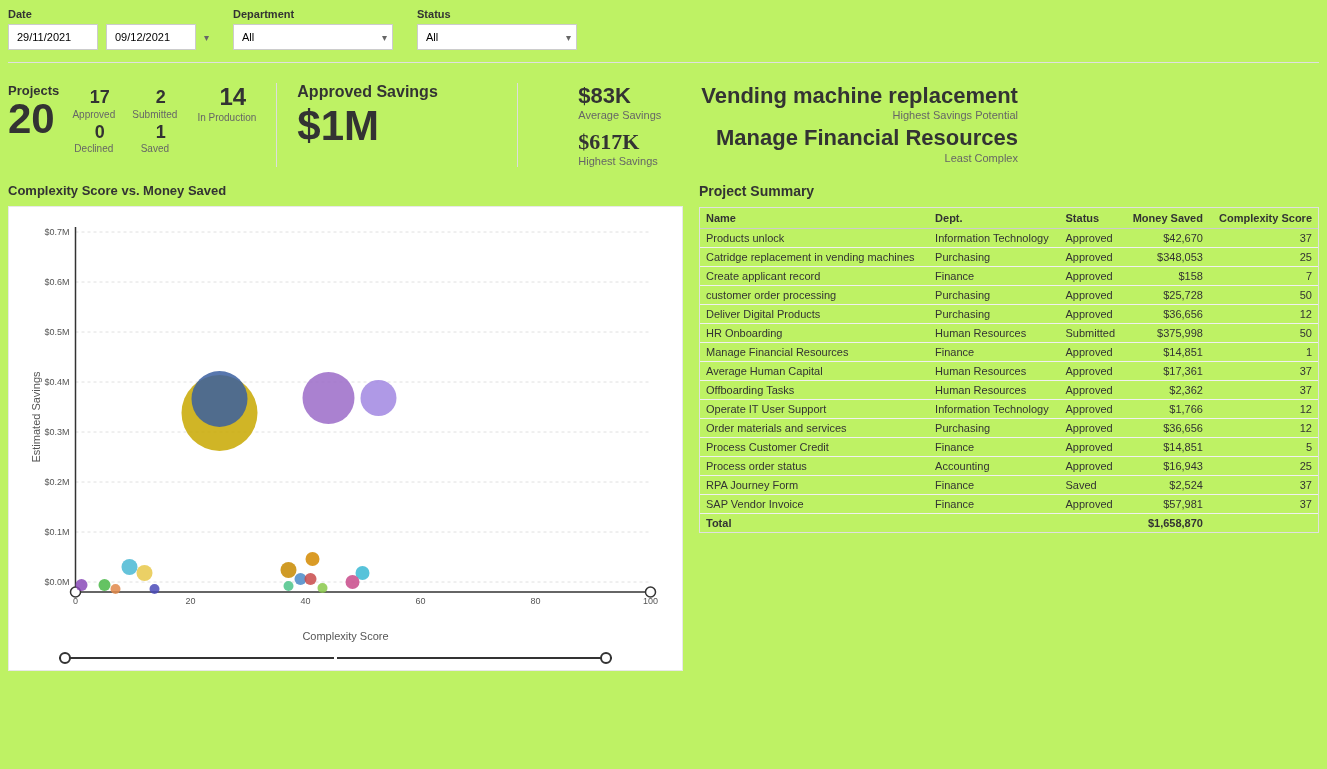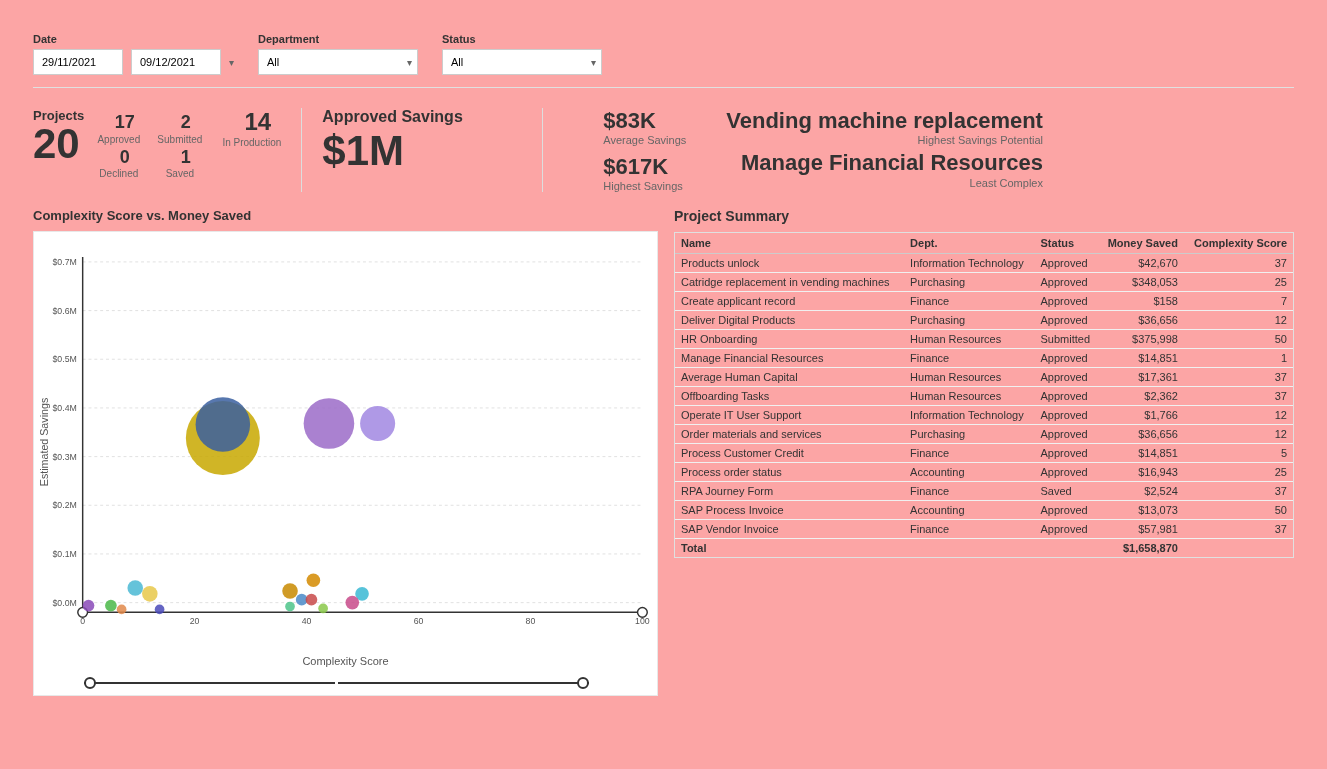--- a/index.html
+++ b/index.html
@@ -1,17 +1,17 @@
 <!DOCTYPE html>
 <html><head>
   <meta charset="utf-8">
   <style>
     * { box-sizing: border-box; margin: 0; padding: 0; }
     body { font-family: 'Segoe UI', Arial, sans-serif; background: #f3f3f3; color: #333; font-size: 12px; }
-    .dashboard { background: #fca5a5; width: 1327px; min-height: 769px; padding: 33px; }
+    .dashboard { background: #bef264; width: 1327px; min-height: 769px; padding: 8px; }
 
     
     .filters { display: flex; gap: 24px; align-items: flex-end; margin-bottom: 20px; padding-bottom: 12px; border-bottom: 1px solid #e0e0e0; }
     .filter-group { display: flex; flex-direction: column; gap: 4px; }
     .filter-label { font-size: 11px; font-weight: 600; color: #333; }
     .filter-row { display: flex; gap: 8px; align-items: center; }
     .filter-input { border: 1px solid #ccc; background: #fff; padding: 4px 8px; font-size: 11px; width: 90px; height: 26px; }
     .filter-select { border: 1px solid #ccc; background: #fff; padding: 4px 24px 4px 8px; font-size: 11px; min-width: 160px; height: 26px; appearance: none; -webkit-appearance: none; position: relative; }
     .select-wrapper { position: relative; display: inline-block; }
     .select-wrapper::after { content: '▾'; position: absolute; right: 6px; top: 50%; transform: translateY(-50%); font-size: 10px; color: #666; pointer-events: none; }
@@ -26,21 +26,21 @@
     .kpi-item { display: flex; flex-direction: column; align-items: center; }
     .kpi-num { font-size: 18px; font-weight: 700; color: #333; line-height: 1.2; margin-left: 12px; }
     .kpi-sublabel { font-size: 10px; color: #666; }
     .kpi-divider { width: 1px; background: #ddd; margin: 0 20px; align-self: stretch; }
     .kpi-savings { min-width: 200px; }
     .kpi-savings-label { font-size: 16px; font-weight: 700; color: #333; margin-bottom: 4px; }
     .kpi-savings-value { font-size: 42px; font-weight: 700; color: #333; line-height: 1; }
     .kpi-right { display: flex; gap: 40px; margin-left: 40px; align-items: flex-start; flex: 1; }
     .kpi-avg-val { font-size: 22px; font-weight: 700; color: #333; }
     .kpi-avg-sub { font-size: 11px; color: #666; }
-    .kpi-highest-val { font-size: 22px; font-weight: 700; color: #333; }
+    .kpi-highest-val { font-size: 22px; font-weight: 700; color: #333; font-family: Liberation Serif, serif; }
     .kpi-named { display: flex; flex-direction: column; align-items: flex-end; }
     .kpi-named-title { font-size: 22px; font-weight: 700; color: #333; line-height: 1.2; }
     .kpi-named-sub { font-size: 11px; color: #666; }
     .kpi-named-title2 { font-size: 22px; font-weight: 700; color: #333; line-height: 1.2; margin-top: 4px; }
     .kpi-named-sub2 { font-size: 11px; color: #666; }
 
     
     .main-content { display: flex; gap: 16px; }
 
     
@@ -270,20 +270,27 @@
                 <td style="text-align: right;">25</td>
               </tr>
               <tr>
                 <td>Create applicant record</td>
                 <td>Finance</td>
                 <td>Approved</td>
                 <td style="text-align: right;">$158</td>
                 <td style="text-align: right;">7</td>
               </tr>
               <tr>
+                <td>customer order processing</td>
+                <td>Purchasing</td>
+                <td>Approved</td>
+                <td style="text-align: right;">$25,728</td>
+                <td style="text-align: right;">50</td>
+              </tr>
+              <tr>
                 <td>Deliver Digital Products</td>
                 <td>Purchasing</td>
                 <td>Approved</td>
                 <td style="text-align: right;">$36,656</td>
                 <td style="text-align: right;">12</td>
               </tr>
               <tr>
                 <td>HR Onboarding</td>
                 <td>Human Resources</td>
                 <td>Submitted</td>
@@ -340,27 +347,20 @@
                 <td style="text-align: right;">25</td>
               </tr>
               <tr>
                 <td>RPA Journey Form</td>
                 <td>Finance</td>
                 <td>Saved</td>
                 <td style="text-align: right;">$2,524</td>
                 <td style="text-align: right;">37</td>
               </tr>
               <tr>
-                <td>SAP Process Invoice</td>
-                <td>Accounting</td>
-                <td>Approved</td>
-                <td style="text-align: right;">$13,073</td>
-                <td style="text-align: right;">50</td>
-              </tr>
-              <tr>
                 <td>SAP Vendor Invoice</td>
                 <td>Finance</td>
                 <td>Approved</td>
                 <td style="text-align: right;">$57,981</td>
                 <td style="text-align: right;">37</td>
               </tr>
               <tr>
                 <td style="font-weight: 700;">Total</td>
                 <td style="font-weight: 700;"></td>
                 <td style="font-weight: 700;"></td>

